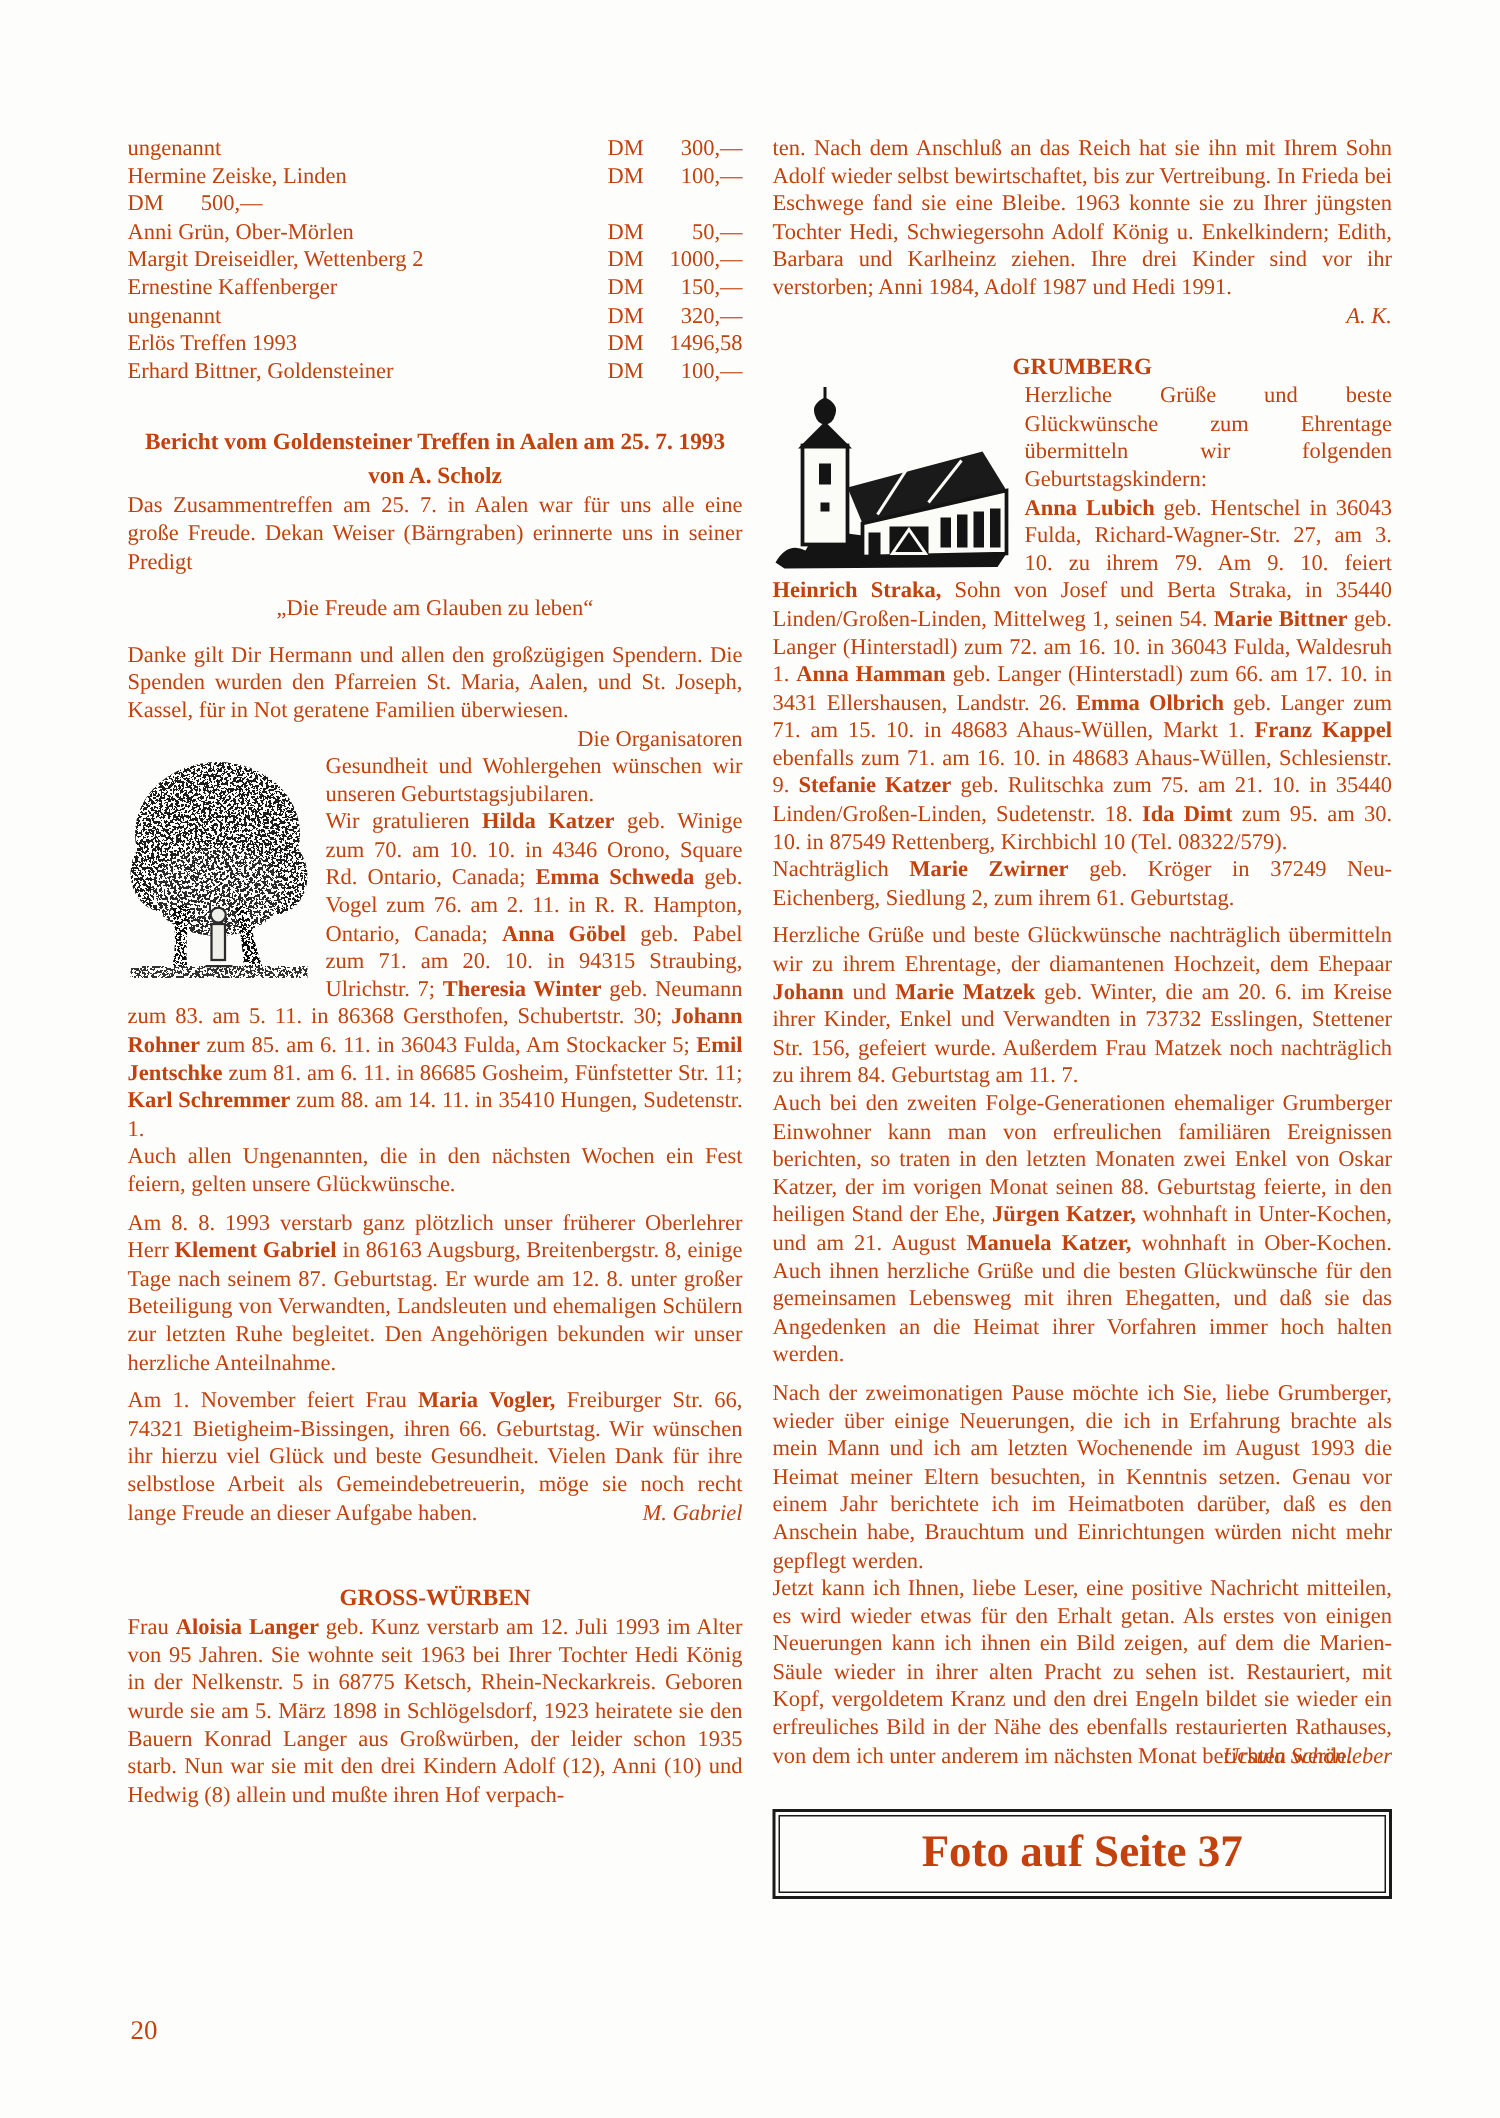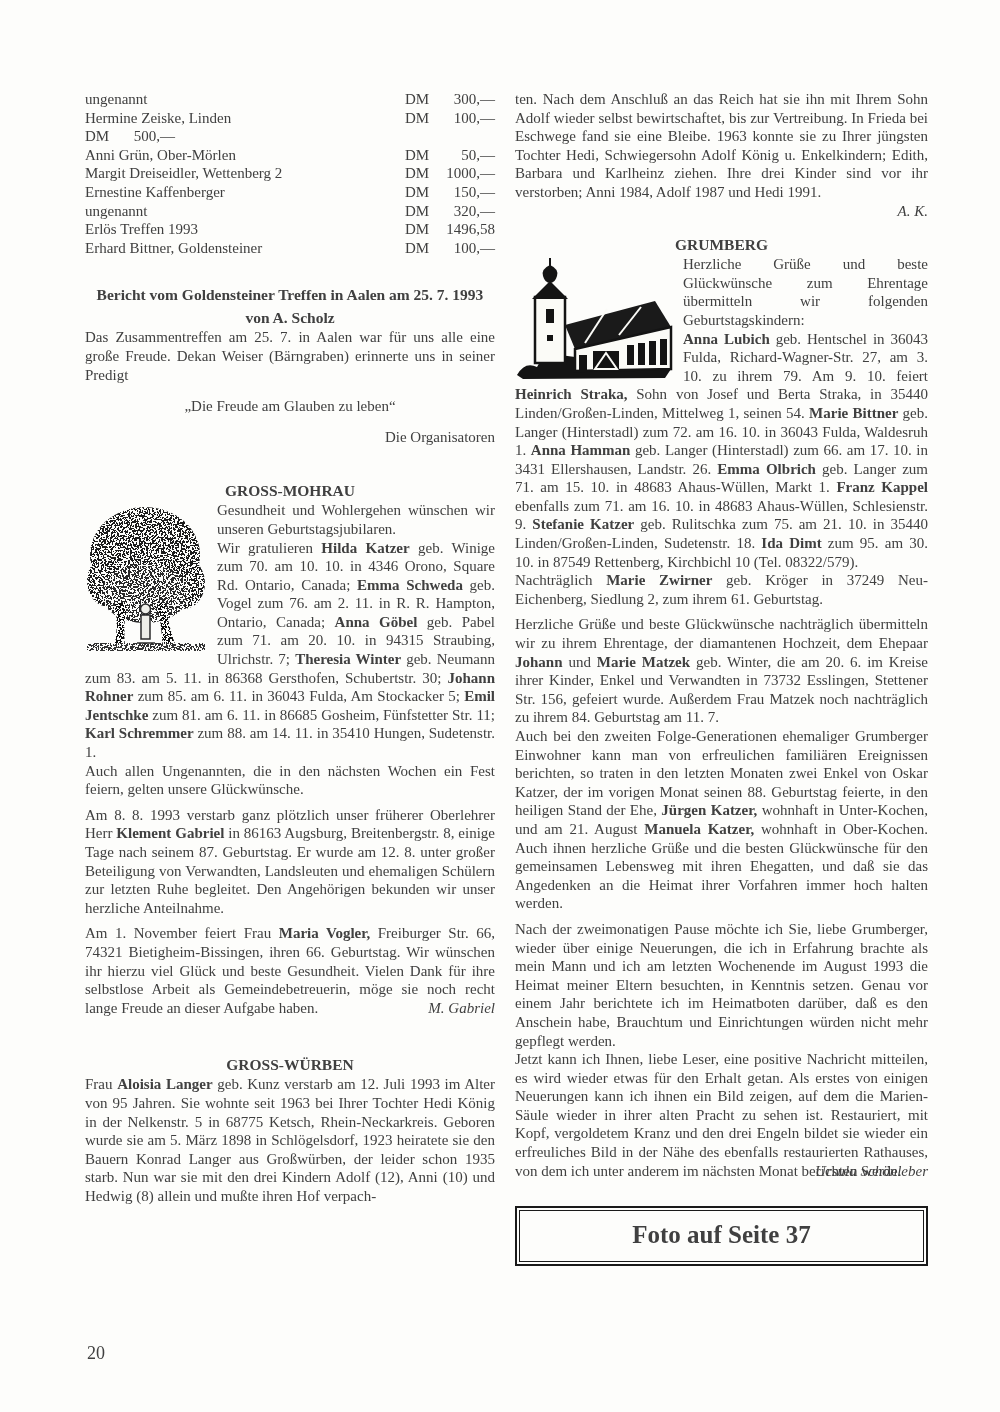--- a/index.html
+++ b/index.html
@@ -1,18 +1,18 @@
 <!DOCTYPE html>
 <html lang="de"><head>
 <meta charset="utf-8">
 <style>
   html,body{margin:0;padding:0;background:#e8e8e6;}
   .page{
     position:relative; width:1000px; height:1412px; margin:0 auto;
-    background:#fdfdfb; color:#404040;
+    background:#fdfdfb; color:#c2410c;
     font-family:"Liberation Serif","DejaVu Serif",serif;
     font-size:15px; line-height:18.6px;
     overflow:hidden;
   }
   .col{position:absolute; top:90px;}
   .col-left{left:85px; width:410px;}
   .col-right{left:515px; width:413px;}
 
   p{margin:0; text-align:justify;}
   b{font-weight:bold;}
@@ -42,21 +42,21 @@
   }
   .church-float{
     float:left; width:158px; height:124px; margin:2px 10px 2px 0;
   }
 
   .foto-box{
     margin-top:26px; border:2px solid #1a1a1a; outline:1px solid #1a1a1a; outline-offset:-5px;
     padding:12px 0 14px 0; text-align:center;
   }
   .foto-box-label{
-    font-weight:bold; font-size:25px; line-height:30px;
+    font-weight:bold; font-size:30px; line-height:30px;
   }
 
   .page-number{
     position:absolute; left:87px; top:1344px; font-size:18px;
   }
 </style>
 </head>
 <body>
 
 <div class="page">
@@ -107,23 +107,23 @@
           <span class="donation-name">Erhard Bittner, Goldensteiner</span>
           <span class="donation-dm">DM</span>
           <span class="donation-amt">100,—</span>
         </div>
     </div>
 
     <div class="sec-heading bericht-title">Bericht vom Goldensteiner Treffen in Aalen am 25. 7. 1993</div>
     <div class="sec-heading">von A. Scholz</div>
     <p>Das Zusammentreffen am 25. 7. in Aalen war für uns alle eine große Freude. Dekan Weiser (Bärngraben) erinnerte uns in seiner Predigt</p>
     <p class="quote-line">„Die Freude am Glauben zu leben“</p>
+    <p>Danke gilt Dir Hermann und allen den großzügigen Spendern. Die Spenden wurden den Pfarreien St. Maria, Aalen, und St. Joseph, Kassel, für in Not geratene Familien überwiesen.</p>
     <p class="signoff-line">Die Organisatoren</p>
 
-    <div class="gap-lg sec-heading" style="margin-top:34px;">GROSS-MOHRAU</div>
     <div>
       <svg class="tree-float" viewBox="0 0 122 152" aria-hidden="true">
         <defs>
           <filter id="stipple" x="-10%" y="-10%" width="120%" height="120%">
             <feTurbulence type="fractalNoise" baseFrequency="0.55" numOctaves="3" seed="7" result="n"></feTurbulence>
             <feComponentTransfer in="n" result="nn">
                 <feFuncA type="discrete" tableValues="0 0 1 1"></feFuncA>
               </feComponentTransfer>
             <feComposite in="SourceGraphic" in2="nn" operator="in"></feComposite>
           </filter>

